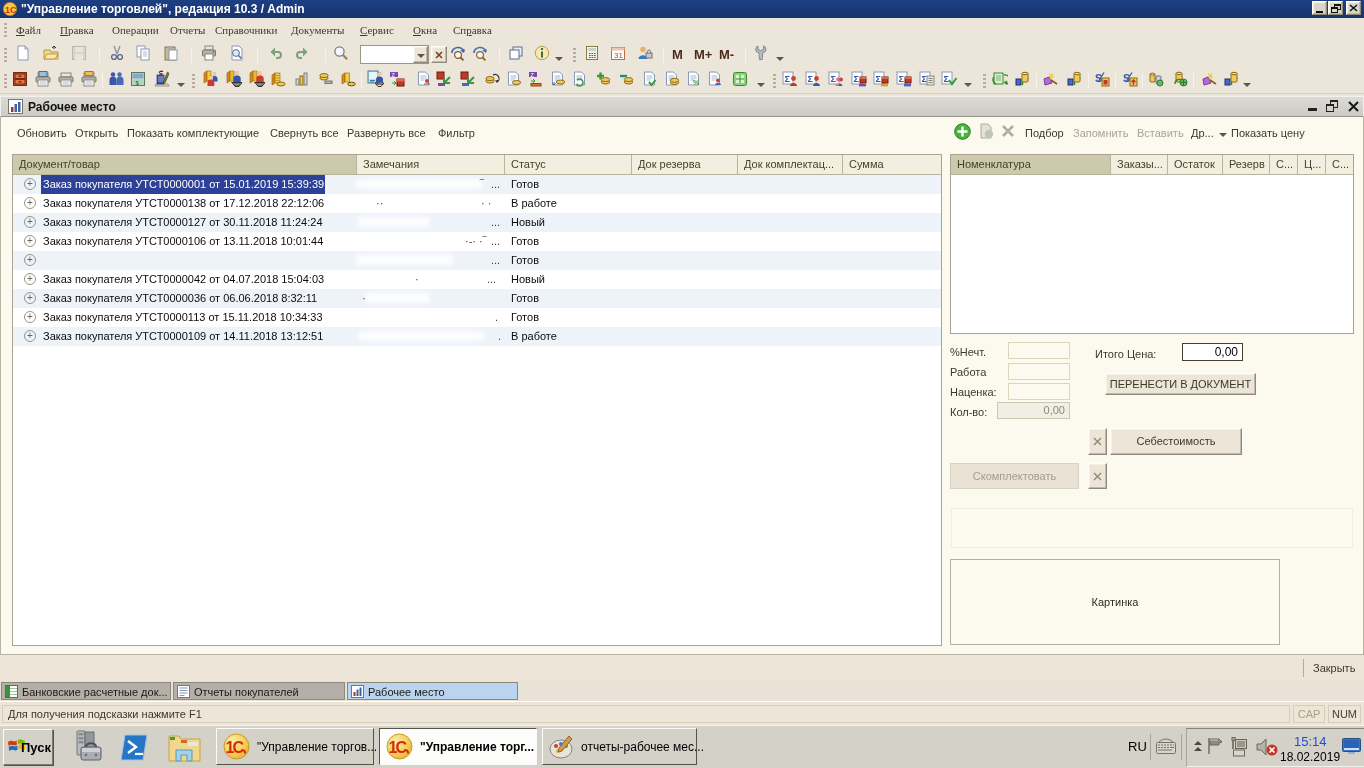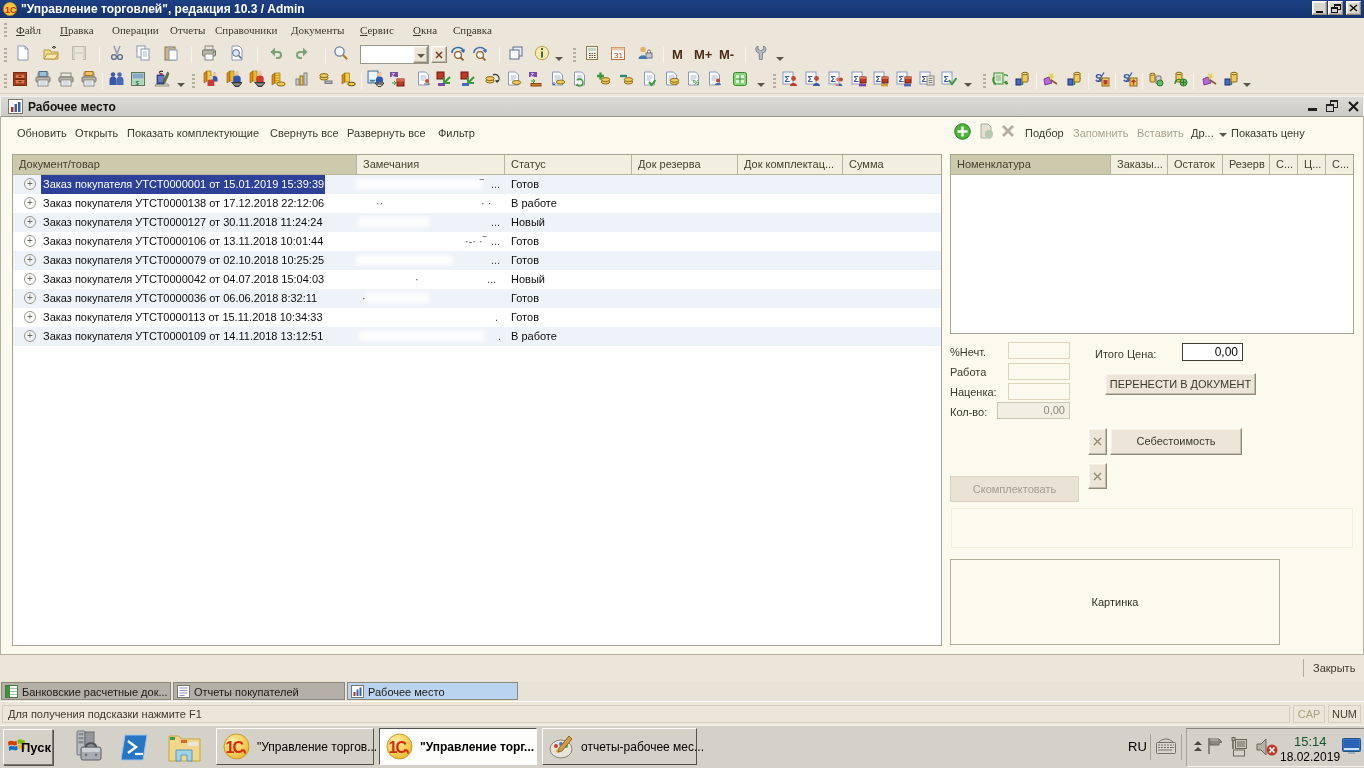--- a/index.html
+++ b/index.html
@@ -584,21 +584,20 @@
         <div class="trow" style="top:57px;background:#ffffff;">
           <div class="plus">+</div>
           <span class="a nw" style="left:30px;color:#0c0c0c;">Заказ покупателя УТСТ0000106 от 13.11.2018 10:01:44</span>
           <span class="a nw" style="left:452px;color:#444;">·-· ·‾</span>
           <span class="a nw" style="left:478px;color:#444;">...</span>
           <span class="a nw" style="left:498px;color:#0c0c0c;">Готов</span>
         </div>
         <div class="trow" style="top:76px;background:#eef2f9;">
           <div class="smud" style="left:343px;width:97px;"></div>
           <div class="plus">+</div>
-          <span class="a nw" style="left:30px;color:#0c0c0c;">Заказ покупателя УТСТ0000079 от 02.10.2018 10:25:25</span>
           <span class="a nw" style="left:478px;color:#444;">...</span>
           <span class="a nw" style="left:498px;color:#0c0c0c;">Готов</span>
         </div>
         <div class="trow" style="top:95px;background:#ffffff;">
           <div class="plus">+</div>
           <span class="a nw" style="left:30px;color:#0c0c0c;">Заказ покупателя УТСТ0000042 от 04.07.2018 15:04:03</span>
           <span class="a nw" style="left:402px;color:#444;">·</span>
           <span class="a nw" style="left:474px;color:#444;">...</span>
           <span class="a nw" style="left:498px;color:#0c0c0c;">Новый</span>
         </div>
@@ -647,21 +646,21 @@
   <div class="a" style="left:996px;top:285px;width:73px;height:17px;background:#f1efe3;border:1px solid #cbc7b0;text-align:right;color:#8b887a;line-height:15px;padding-right:4px;">0,00</div>
   <span class="a nw" style="left:1094px;top:231px;">Итого Цена:</span>
   <div class="a" style="left:1181px;top:226px;width:61px;height:18px;background:#fff;border:1px solid #3f3f34;text-align:right;line-height:16px;padding-right:4px;color:#000;font-size:12px;">0,00</div>
   <div class="a btn3d" style="left:1104px;top:256px;width:151px;height:22px;line-height:20px;">ПЕРЕНЕСТИ В ДОКУМЕНТ</div>
   <div class="a btn3d" style="left:1087px;top:311px;width:19px;height:27px;">
       <svg class="a" style="left:4px;top:8px" width="9" height="9" viewBox="0 0 9 9">
         <path d="M1 1 L8 8 M8 1 L1 8" stroke="#8f8a76" stroke-width="1.4"></path>
       </svg>
     </div>
   <div class="a btn3d" style="left:1109px;top:311px;width:132px;height:27px;line-height:25px;">Себестоимость</div>
-  <div class="a" style="left:949px;top:359px;width:129px;height:26px;background:#e9e2d5;border:1px solid #d8d2c2;color:#a49e8c;text-align:center;line-height:24px;">Скомплектовать</div>
+  <div class="a" style="left:949px;top:346px;width:129px;height:26px;background:#e9e2d5;border:1px solid #d8d2c2;color:#a49e8c;text-align:center;line-height:24px;">Скомплектовать</div>
   <div class="a btn3d" style="left:1087px;top:346px;width:19px;height:26px;">
       <svg class="a" style="left:4px;top:8px" width="9" height="9" viewBox="0 0 9 9">
         <path d="M1 1 L8 8 M8 1 L1 8" stroke="#8f8a76" stroke-width="1.4"></path>
       </svg>
     </div>
 
   <div class="a" style="left:950px;top:391px;width:402px;height:40px;border:1px solid #f4eedd;background:#fdfaf0;"></div>
 
   <div class="a" style="left:949px;top:442px;width:330px;height:86px;border:1px solid #b4b09c;background:#fdfaf0;">
     <div class="a" style="left:0;top:36px;width:100%;text-align:center;color:#2e2c20;">Картинка</div>
@@ -816,21 +815,21 @@
         <rect x="8" y="4" width="8" height="6" fill="#9a968c"></rect>
         <path d="M4 2 v10" stroke="#6a6659" stroke-width="1.6"></path>
         <rect x="3" y="0.5" width="3" height="3" fill="#b5b2a8" stroke="#6a6659"></rect>
         <rect x="4.5" y="13" width="11" height="6" fill="#d8d5cc" stroke="#6a6659"></rect>
       </svg>
     <svg class="a" style="left:68px;top:8px" width="24" height="20" viewBox="0 0 24 20">
         <path d="M2 7 h4 l5 -5 v16 l-5 -5 h-4 z" fill="#b5b2a8" stroke="#6a6659"></path>
         <circle cx="17" cy="13" r="5.5" fill="#c0392b"></circle>
         <path d="M14.5 10.5 l5 5 m0 -5 l-5 5" stroke="#fff" stroke-width="1.6"></path>
       </svg>
-    <span class="a nw" style="left:107px;top:5px;font-size:13px;color:#14532d;">15:14</span>
+    <span class="a nw" style="left:107px;top:5px;font-size:13px;color:#1d4ed8;">15:14</span>
     <span class="a nw" style="left:93px;top:21px;font-size:12px;color:#000;">18.02.2019</span>
   </div>
   <svg class="a" style="left:1342px;top:11px" width="19" height="19" viewBox="0 0 19 19">
       <rect x="0.5" y="1.5" width="18" height="13" rx="1" fill="#3a74c8" stroke="#26527e"></rect>
       <rect x="2" y="3" width="15" height="10" fill="#2a62b8"></rect>
       <rect x="2" y="11" width="15" height="2" fill="#cfe0f2"></rect>
       <rect x="6" y="15" width="7" height="2" fill="#9ab0c8"></rect>
     </svg>
 </div>
 

